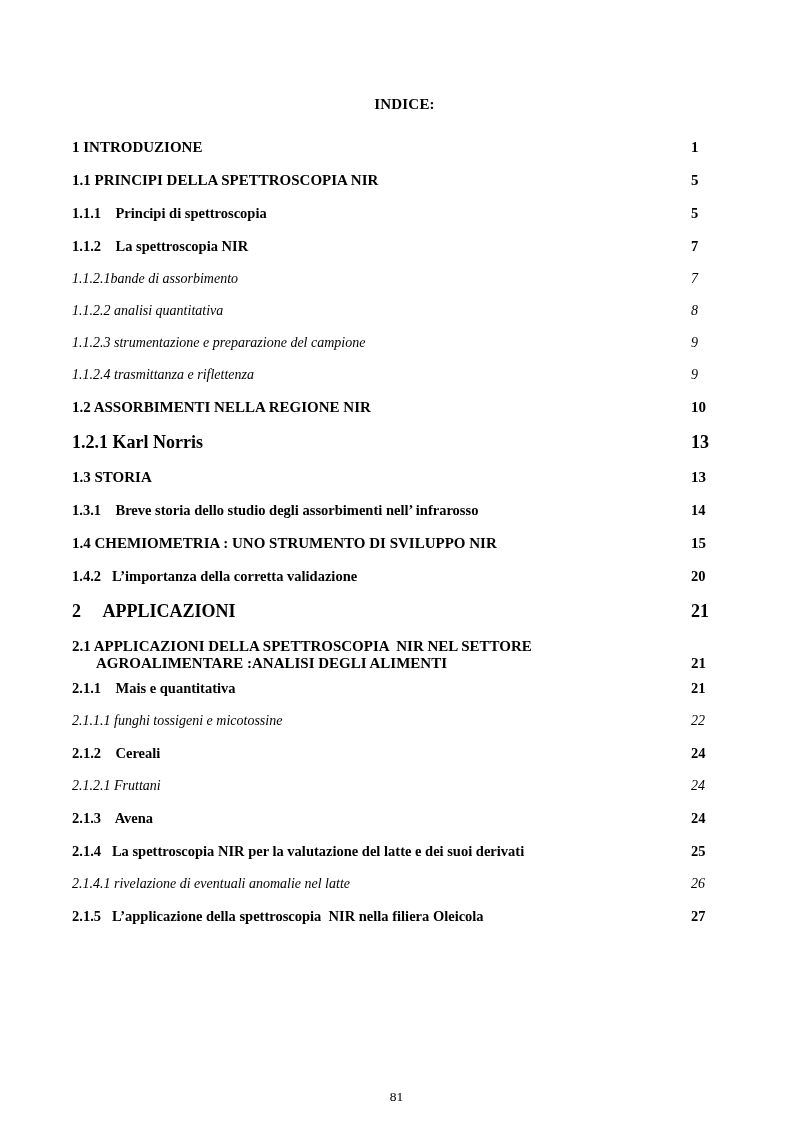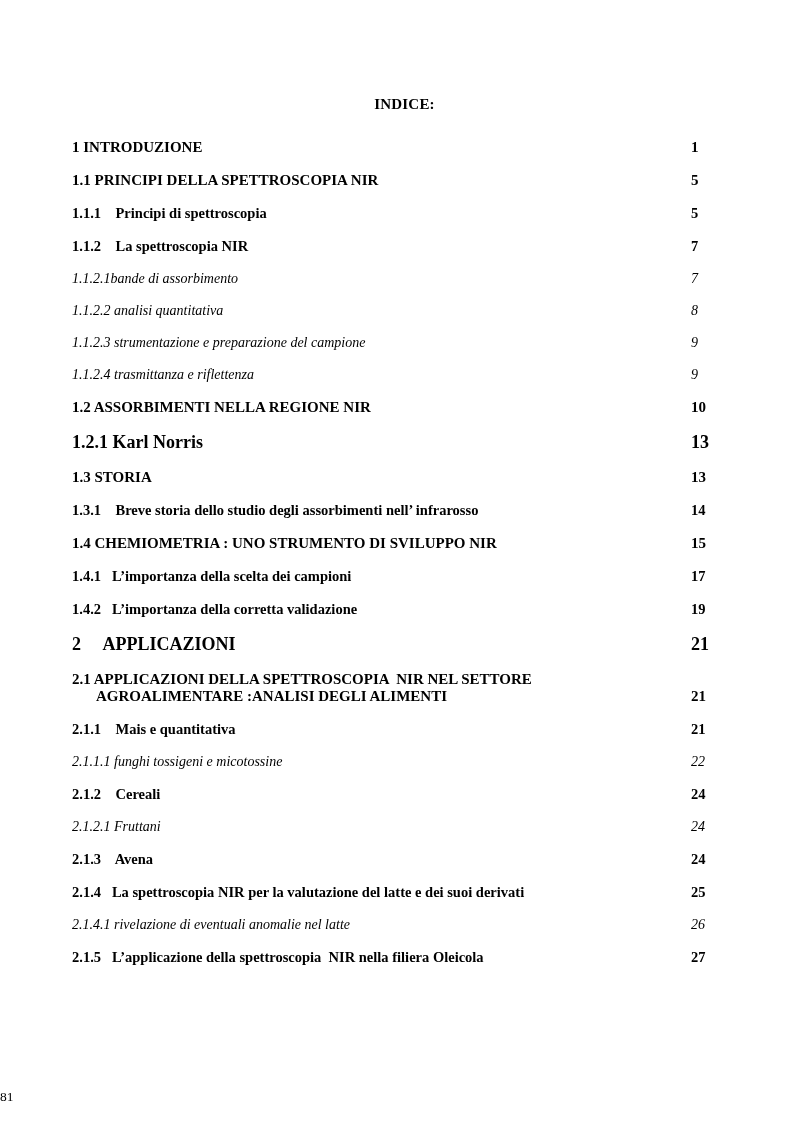--- a/index.html
+++ b/index.html
@@ -72,28 +72,28 @@
   }
 
   .wrap2 .toc-text {
     text-indent: 0;
   }
   .wrap2 .toc-text .line2 {
     display: block;
     padding-left: 24px;
   }
   .wrap2 {
-    margin-bottom: 16px;
+    margin-bottom: 8px;
   }
   .footer-num {
     position: absolute;
     left: 0;
     right: 0;
     bottom: 26px;
-    text-align: left;
+    text-align: center;
     font-size: 13.5px;
   }
 </style>
 </head>
 <body>
 
 <div class="page">
 
   <div class="doc-title">INDICE:</div>
 
@@ -144,26 +144,22 @@
       </div>
       <div class="toc-row lvl2">
         <div class="toc-text">1.3.1    Breve storia dello studio degli assorbimenti nell’ infrarosso</div>
         <div class="toc-page">14</div>
       </div>
       <div class="toc-row lvl1">
         <div class="toc-text">1.4 CHEMIOMETRIA : UNO STRUMENTO DI SVILUPPO NIR</div>
         <div class="toc-page">15</div>
       </div>
       <div class="toc-row lvl2">
-        <div class="toc-text">1.4.1   L’importanza della scelta dei campioni</div>
-        <div class="toc-page">17</div>
-      </div>
-      <div class="toc-row lvl2">
         <div class="toc-text">1.4.2   L’importanza della corretta validazione</div>
-        <div class="toc-page">19</div>
+        <div class="toc-page">20</div>
       </div>
       <div class="toc-row lvl3">
         <div class="toc-text">2     APPLICAZIONI</div>
         <div class="toc-page">21</div>
       </div>
       <div class="toc-row lvl1 wrap2">
         <div class="toc-text">2.1 APPLICAZIONI DELLA SPETTROSCOPIA  NIR NEL SETTORE<br><span class="line2">AGROALIMENTARE :ANALISI DEGLI ALIMENTI</span></div>
         <div class="toc-page">21</div>
       </div>
       <div class="toc-row lvl2">

